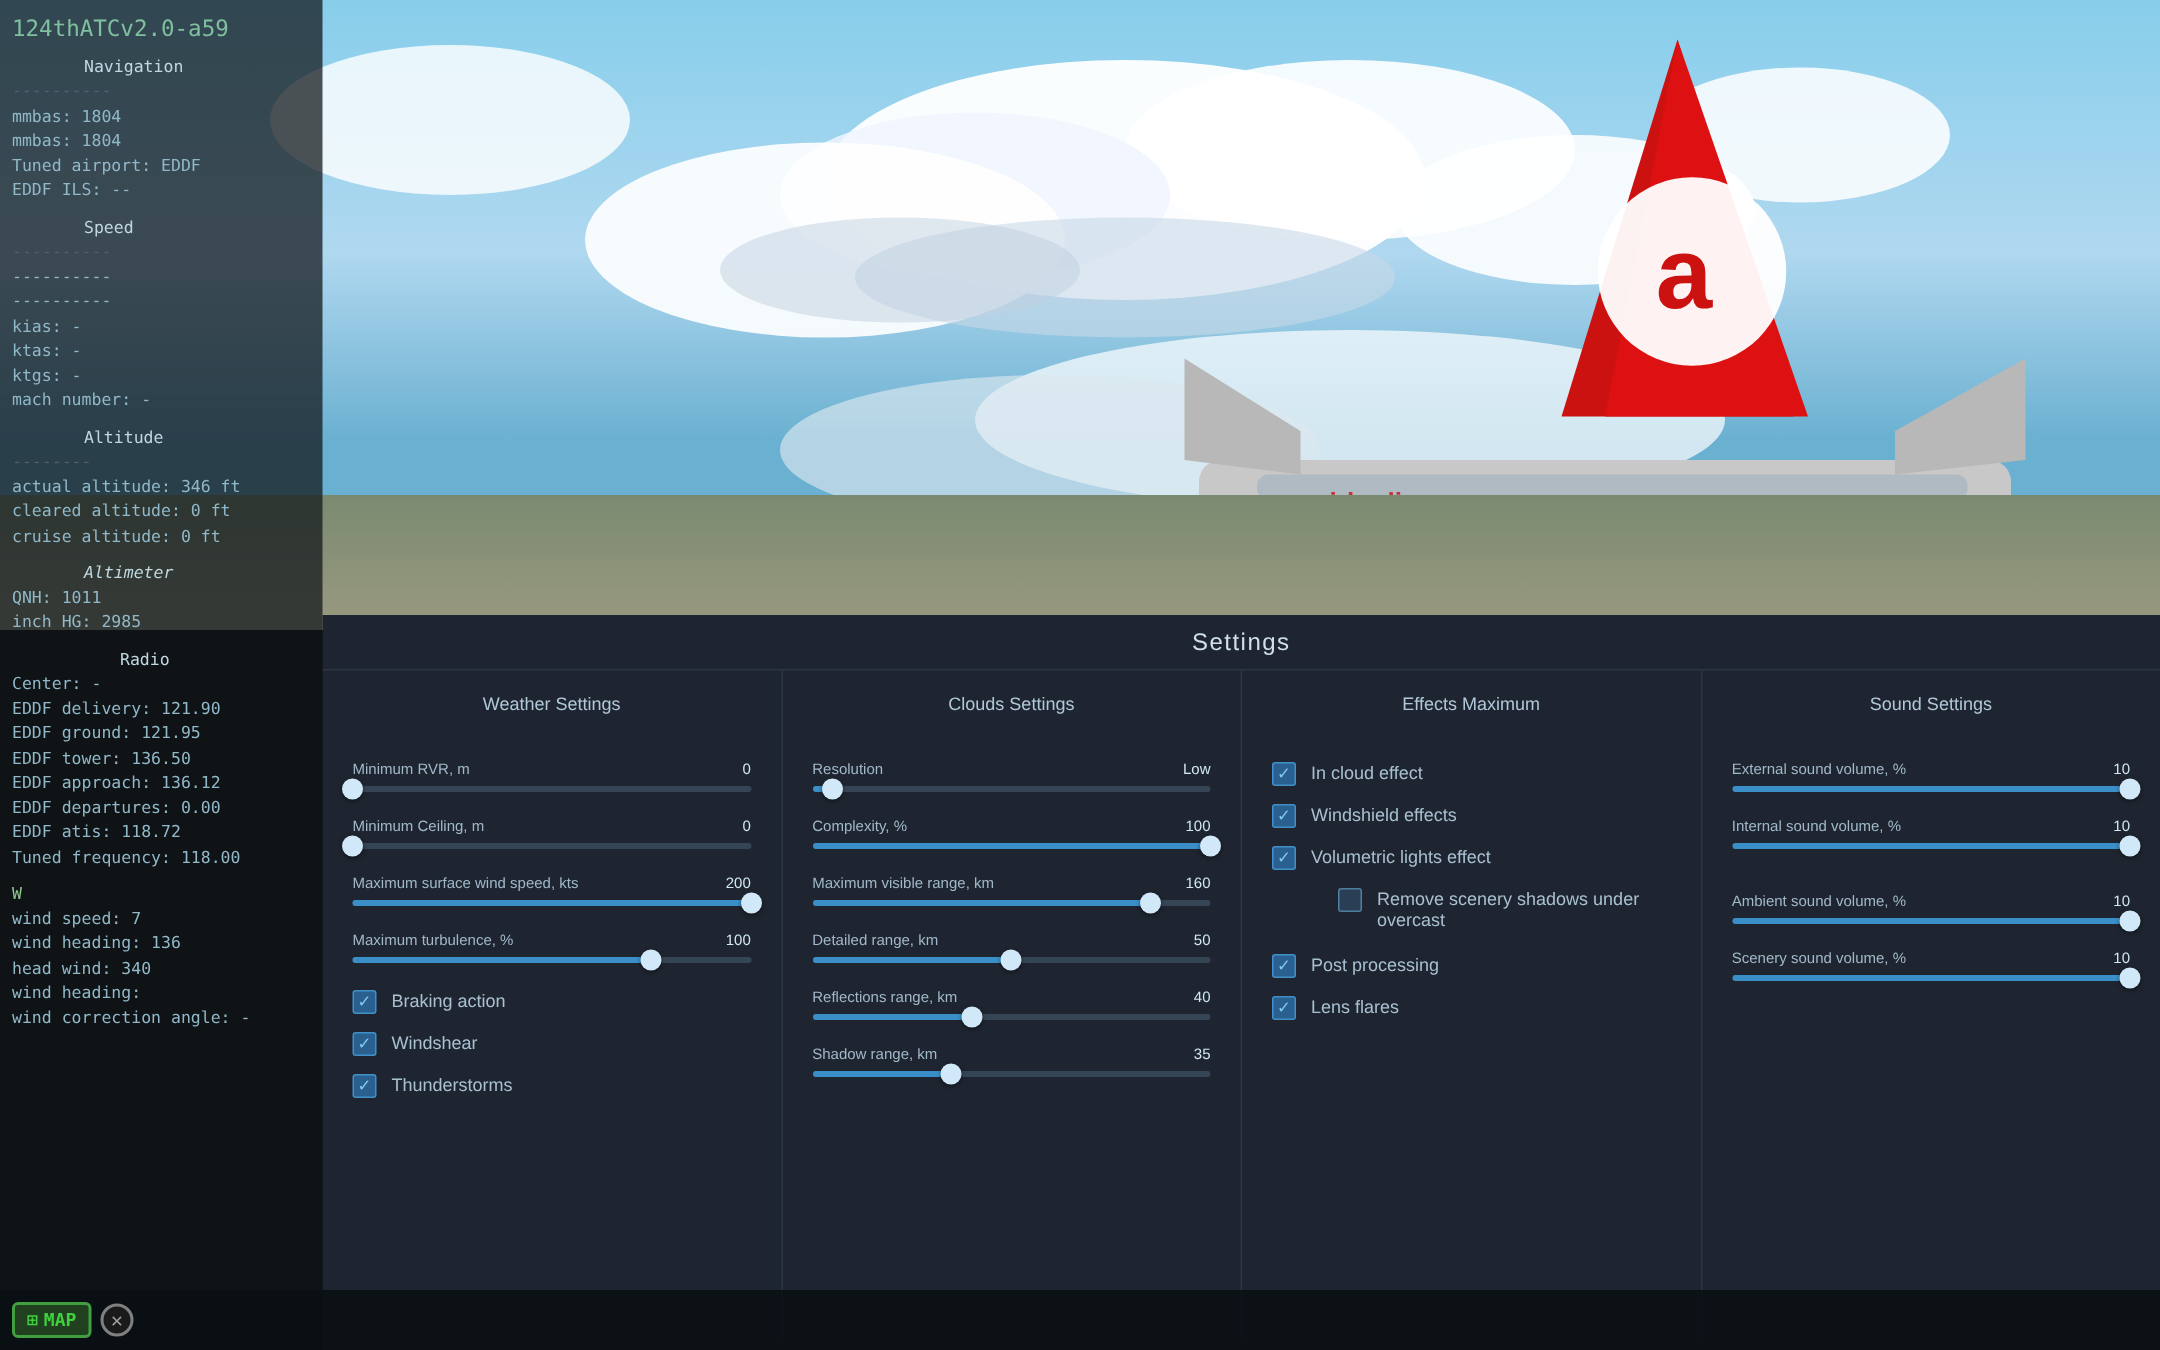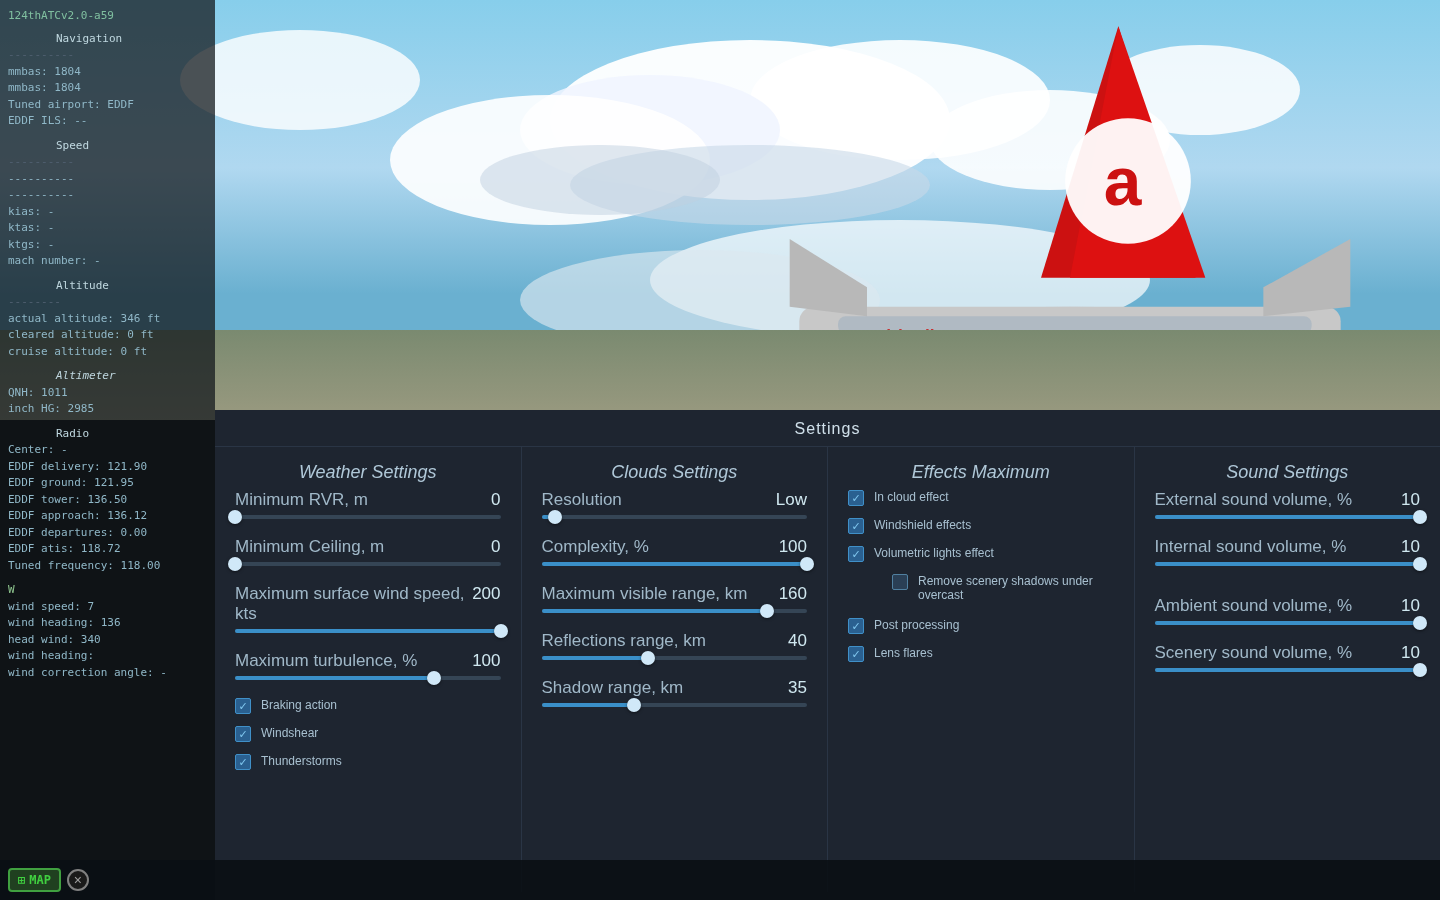--- a/index.html
+++ b/index.html
@@ -89,36 +89,35 @@
       flex: 1;
       border-right: 1px solid #2a3545;
       padding: 15px 20px;
       overflow-y: auto;
     }
     .settings-column:last-child {
       border-right: none;
     }
 
     .column-title {
-      font-size: 18px;
+      font-size: 12px;
       color: #b0c8d8;
-      margin-bottom: 7px;
+      margin-bottom: 32px;
       text-align: center;
       font-weight: 400;
-      font-style: italic;
     }
 
     
     .slider-row {
       margin-bottom: 18px;
     }
     .slider-label-row {
       display: flex;
       justify-content: space-between;
-      font-size: 17px;
+      font-size: 10px;
       color: #90a8b8;
       margin-bottom: 5px;
     }
     .slider-label {
       color: #a0b8c8;
     }
     .slider-value {
       color: #d0e8f0;
     }
 
@@ -263,21 +262,21 @@
 
     <text x="100" y="345" font-size="18" fill="#cc1111" font-family="Arial" font-weight="bold" opacity="0.8">airberlin</text>
 
     <ellipse cx="300" cy="410" rx="280" ry="12" fill="#404030" opacity="0.4"></ellipse>
   </svg>
 
   <div style="position:absolute;bottom:0;left:0;right:0;height:90px;background:linear-gradient(180deg,#7a8a70 0%,#9a9a80 100%);"></div>
 </div>
 
 <div id="hud-overlay">
-  <div style="color:#80c0a0;margin-bottom:6px;font-size:11px;">124thATCv2.0-a59</div>
+  <div style="color:#80c0a0;margin-bottom:6px;font-size:15px;">124thATCv2.0-a59</div>
 
   <div class="section-title">Navigation</div>
   <div class="dashes">----------</div>
   <div class="value-line">mmbas: 1804</div>
   <div class="value-line">mmbas: 1804</div>
   <div class="value-line">Tuned airport: EDDF</div>
   <div class="value-line">EDDF ILS: --</div>
 
   <div class="section-title" style="margin-top:8px;">Speed</div>
   <div class="dashes">----------</div>
@@ -292,21 +291,21 @@
   <div class="dashes">--------</div>
   <div class="value-line">actual altitude: 346 ft</div>
   <div class="value-line">cleared altitude: 0 ft</div>
   <div class="value-line">cruise altitude: 0 ft</div>
 
   <div class="section-title" style="margin-top:8px;font-style:italic;">Altimeter</div>
   <div class="dashes"></div>
   <div class="value-line">QNH: 1011</div>
   <div class="value-line">inch HG: 2985</div>
 
-  <div class="section-title" style="margin-top:8px;">Radio</div>
+  <div class="section-title" style="margin-top:8px;margin-left:24px;">Radio</div>
   <div class="dashes"></div>
   <div class="value-line">Center: -</div>
   <div class="value-line">EDDF delivery: 121.90</div>
   <div class="value-line">EDDF ground: 121.95</div>
   <div class="value-line">EDDF tower: 136.50</div>
   <div class="value-line">EDDF approach: 136.12</div>
   <div class="value-line">EDDF departures: 0.00</div>
   <div class="value-line">EDDF atis: 118.72</div>
   <div class="value-line">Tuned frequency: 118.00</div>
 
@@ -415,20 +414,30 @@
         <div class="slider-label-row">
           <span class="slider-label">Maximum visible range, km</span>
           <span class="slider-value">160</span>
         </div>
         <div class="slider-track">
           <div class="slider-fill" style="width:85%"></div>
           <div class="slider-thumb" style="left:85%"></div>
         </div>
       </div>
 
+      <div class="slider-row">
+        <div class="slider-label-row">
+          <span class="slider-label">Detailed range, km</span>
+          <span class="slider-value">50</span>
+        </div>
+        <div class="slider-track">
+          <div class="slider-fill" style="width:50%"></div>
+          <div class="slider-thumb" style="left:50%"></div>
+        </div>
+      </div>
 
       <div class="slider-row">
         <div class="slider-label-row">
           <span class="slider-label">Reflections range, km</span>
           <span class="slider-value">40</span>
         </div>
         <div class="slider-track">
           <div class="slider-fill" style="width:40%"></div>
           <div class="slider-thumb" style="left:40%"></div>
         </div>

